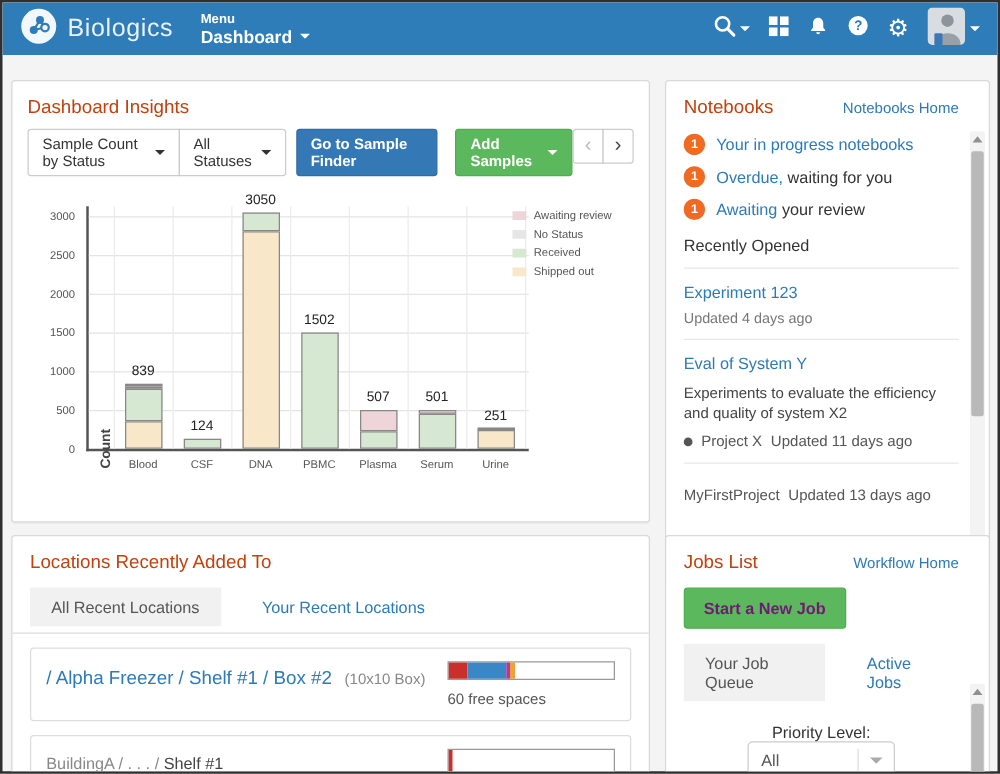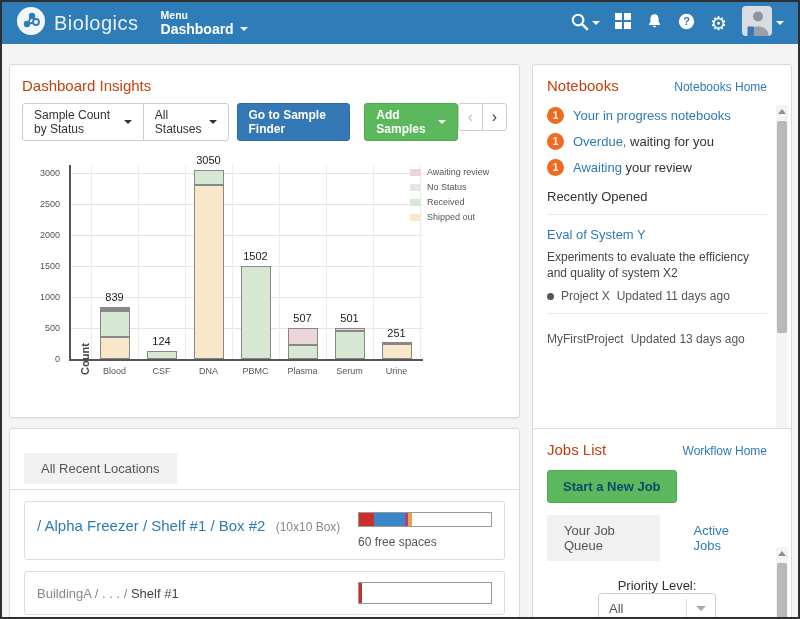--- a/index.html
+++ b/index.html
@@ -100,21 +100,21 @@
   .capacity-wrap{width:134px;flex:0 0 134px;margin-left:12px;}
   .capacity-bar{height:13px;border:1px solid #999;display:flex;background:#fff;box-sizing:content-box;}
   .capacity-bar div{height:100%;}
   .capacity-bar.tall{height:20px;}
   .free-label{font-size:12px;color:#555;margin-top:8px;}
   .loc2-line{font-size:13px;color:#888;margin-top:4px;}
   .loc2-name{color:#444;}
   
   .jobs-pad{padding:12px 24px 0 14px;}
   .btn-start{display:inline-flex;align-items:center;background:#5cb85c;border:1px solid #4cae4c;
-    color:#0c4a6e;font-weight:bold;font-size:13px;padding:8px 15px;border-radius:3px;margin-top:12px;cursor:pointer;}
+    color:#701a75;font-weight:bold;font-size:13px;padding:8px 15px;border-radius:3px;margin-top:12px;cursor:pointer;}
   .priority-row{display:flex;align-items:center;justify-content:flex-end;margin-top:17px;flex-direction:column;}
   .priority-label{font-size:13px;color:#333;}
   .select{width:118px;height:30px;border:1px solid #ccc;border-radius:4px;display:flex;
     align-items:center;box-sizing:border-box;cursor:pointer;background:#fff;}
   .select-value{flex:1;padding-left:10px;font-size:13px;color:#555;}
   .select-div{width:1px;height:18px;background:#ddd;}
   .select-caret{width:28px;display:flex;align-items:center;justify-content:center;color:#aaa;}
   .select-caret .caret{border-top-width:5px;border-left-width:5px;border-right-width:5px;}
 </style>
 </head>
@@ -327,20 +327,24 @@
         <span class="badge">1</span>
         <span><a class="link">Overdue,</a><span> waiting for you</span></span>
       </div>
       <div class="nb-alert">
         <span class="badge">1</span>
         <span><a class="link">Awaiting</a><span> your review</span></span>
       </div>
     </div>
     <div class="nb-section">Recently Opened</div>
     <div class="nb-item">
+      <a class="link nb-item-title">Experiment 123</a>
+      <div class="nb-meta">Updated 4 days ago</div>
+    </div>
+    <div class="nb-item">
       <a class="link nb-item-title">Eval of System Y</a>
       <div class="nb-desc">Experiments to evaluate the efficiency and quality of system X2</div>
       <div class="nb-bullet">
         <span class="dot dot-dark"></span>
         <span>Project X</span>
         <span>Updated 11 days ago</span>
       </div>
     </div>
     <div class="nb-item">
       <div class="nb-bullet">
@@ -352,22 +356,24 @@
   </div>
   <div class="scrollbar sb-nb">
     <span class="sb-arrow up"></span>
     <div class="sb-thumb" style="top:16px;height:212px;"></div>
     <span class="sb-arrow down"></span>
   </div>
 </div>
 
 <div class="panel" id="panel-locations">
   <div class="loc-pad">
+    <div class="panel-title">Locations Recently Added To</div>
     <div class="tabs">
       <div class="tab active">All Recent Locations</div>
+      <div class="tab">Your Recent Locations</div>
     </div>
     <div class="tab-underline"></div>
     <div class="loc-card">
       <div>
         <div class="loc-line2">
           <a class="link">/ Alpha Freezer / Shelf #1 / Box #2</a>
           <span class="loc-size">(10x10 Box)</span>
         </div>
       </div>
       <div class="capacity-wrap">

